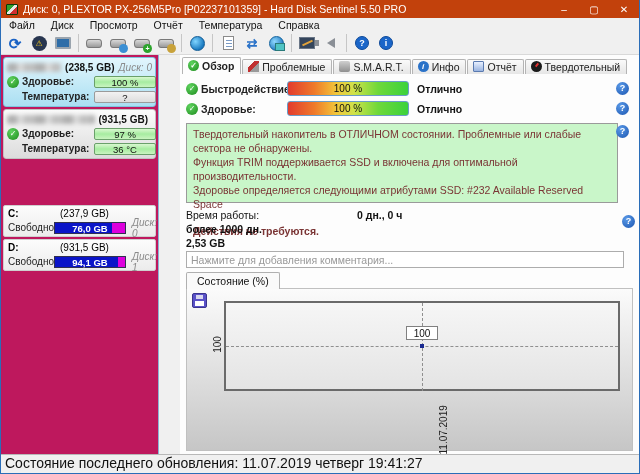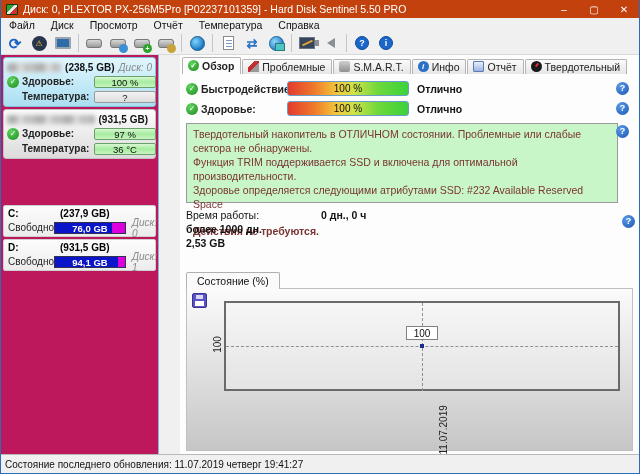--- a/index.html
+++ b/index.html
@@ -62,21 +62,21 @@
   .dc-lbl { width:72px; font-weight:bold; color:#222; flex:none; }
   .mini-bar { width:62px; height:12px; border:1px solid #6aa06a; background:linear-gradient(#d9f8d0,#a6ecA0,#c9f4c0); border-radius:2px;
               font-size:9.5px; text-align:center; line-height:11px; color:#111; flex:none; }
   .mini-bar.gray { border:1px solid #9a9a9a; background:linear-gradient(#f2f2f2,#ddd); }
   .dc-right { margin-left:5px; color:#222; white-space:nowrap; overflow:hidden; }
   .dc-right.it { font-style:italic; color:#8a8a8a; }
 
   .part-card { margin:0 2px; border:1px solid #cfcfcf; border-radius:2px; background:linear-gradient(#fcfcfc,#ececec); padding:1px 4px; font-size:10px; margin-bottom:2px; }
   .pc-head { display:flex; height:13px; align-items:center; }
   .pc-letter { font-weight:bold; width:52px; }
-  .pc-size { font-weight:bold; }
+  .pc-size { font-weight:normal; }
   .pc-row { display:flex; align-items:center; height:15px; }
   .pc-free { width:56px; color:#222; }
   .part-bar { width:72px; height:12px; border:1px solid #303050; background:#0a14c8; position:relative; color:#fff; font-weight:bold;
               font-size:9.5px; text-align:center; line-height:11px; flex:none; }
   .part-bar .mag { position:absolute; top:0; right:0; height:100%; background:#dd00dd; }
   .pc-disk { margin-left:6px; font-style:italic; color:#8a8a8a; }
 
   
   .main { position:absolute; left:179px; top:55px; width:461px; height:400px; background:#fdfdfd; }
   .tabbar { position:absolute; left:2px; top:2px; right:2px; height:17px; display:flex; align-items:flex-end; font-size:10.5px; }
@@ -98,21 +98,21 @@
               background:linear-gradient(90deg,#e23b2e 0%,#ef7a2a 22%,#f2c63a 40%,#cfe24a 55%,#6fd83a 75%,#3bd23b 100%); }
   .ov-rating { font-weight:bold; margin-left:8px; color:#111; }
   .help { width:13px; height:13px; border-radius:50%; background:radial-gradient(circle at 35% 30%,#5a9ae8,#1b55b0); color:#fff;
           font-size:9px; font-weight:bold; line-height:13px; text-align:center; position:absolute; }
 
   .green-box { position:absolute; left:6px; top:68px; width:432px; height:80px; background:#c9f6c9; border:1px solid #9a9a9a;
                padding:3px 6px; font-size:10.5px; color:#7a3434; line-height:14px; }
   .green-box .action { font-weight:bold; margin-top:13px; }
 
   .stats { position:absolute; left:6px; top:153px; font-size:10.5px; line-height:14px; }
-  .stat-row { display:flex; }
+  .stat-row { display:flex;gap:36px; }
   .stat-lbl { width:135px; color:#111; }
   .stat-val { font-weight:bold; color:#111; }
 
   .retest-btn { position:absolute; right:28px; top:157px; height:20px; padding:0 12px; font-size:10.5px; font-family:inherit;
                 border:1px solid #3c7fb1; border-radius:2px; background:linear-gradient(#f6f6f6,#dcdcdc); color:#111; }
 
   .comment { position:absolute; left:6px; top:196px; width:438px; height:17px; border:1px solid #adadad; font-size:10.5px;
              font-family:inherit; padding:0 4px; color:#333; background:#fff; }
   .comment::placeholder { color:#999; }
 
@@ -128,21 +128,21 @@
   .hline { position:absolute; left:0; right:0; top:50%; border-top:1px dashed #8f8f8f; }
   .vline { position:absolute; top:0; bottom:-2px; left:50%; border-left:1px dashed #8f8f8f; }
   .pt { position:absolute; left:calc(50% - 2px); top:calc(50% - 2px); width:4px; height:4px; background:#1a2a90; }
   .pt-label { position:absolute; left:calc(50% - 16px); top:calc(50% - 20px); width:32px; height:14px; background:#fff;
               border:1px solid #808080; font-size:10px; text-align:center; line-height:13px; color:#111; }
   .ytick { position:absolute; left:22px; top:50px; font-size:10px; color:#222; transform:rotate(-90deg); transform-origin:center; }
   .xlabel { position:absolute; left:228px; top:132px; width:56px; font-size:10px; color:#222; transform:rotate(-90deg); transform-origin:center; white-space:nowrap; }
 
   
   .statusbar { position:absolute; left:0; bottom:0; width:100%; height:19px; background:#f0f0f0; border-top:1px solid #b8b8b8;
-               display:flex; align-items:center; font-size:10px; color:#111; padding-left:4px; }
+               display:flex; font-size:14px; color:#111; padding-left:4px; }
 </style>
 </head>
 <body>
 
 <div id="window">
 
   <div class="titlebar">
     <div class="app-icon"></div>
     <div class="title-text">Диск: 0, PLEXTOR PX-256M5Pro [P02237101359] - Hard Disk Sentinel 5.50 PRO</div>
     <div class="win-btns">
@@ -347,20 +347,21 @@
         </div>
       <div class="stat-row">
           <span class="stat-val">более 1000 дн.</span>
         </div>
       <div class="stat-row">
           <span class="stat-val">2,53 GB</span>
         </div>
     </div>
     <div class="help" style="right:6px; top:160px">?</div>
 
+    <input class="comment" placeholder="Нажмите для добавления комментария..." style="">
 
     <div class="chart-tab">Состояние (%)</div>
 
     <div class="chart-panel">
       <div class="save-ic"></div>
       <div class="plot">
         <div class="hline"></div>
         <div class="vline"></div>
         <div class="pt"></div>
         <div class="pt-label">100</div>

